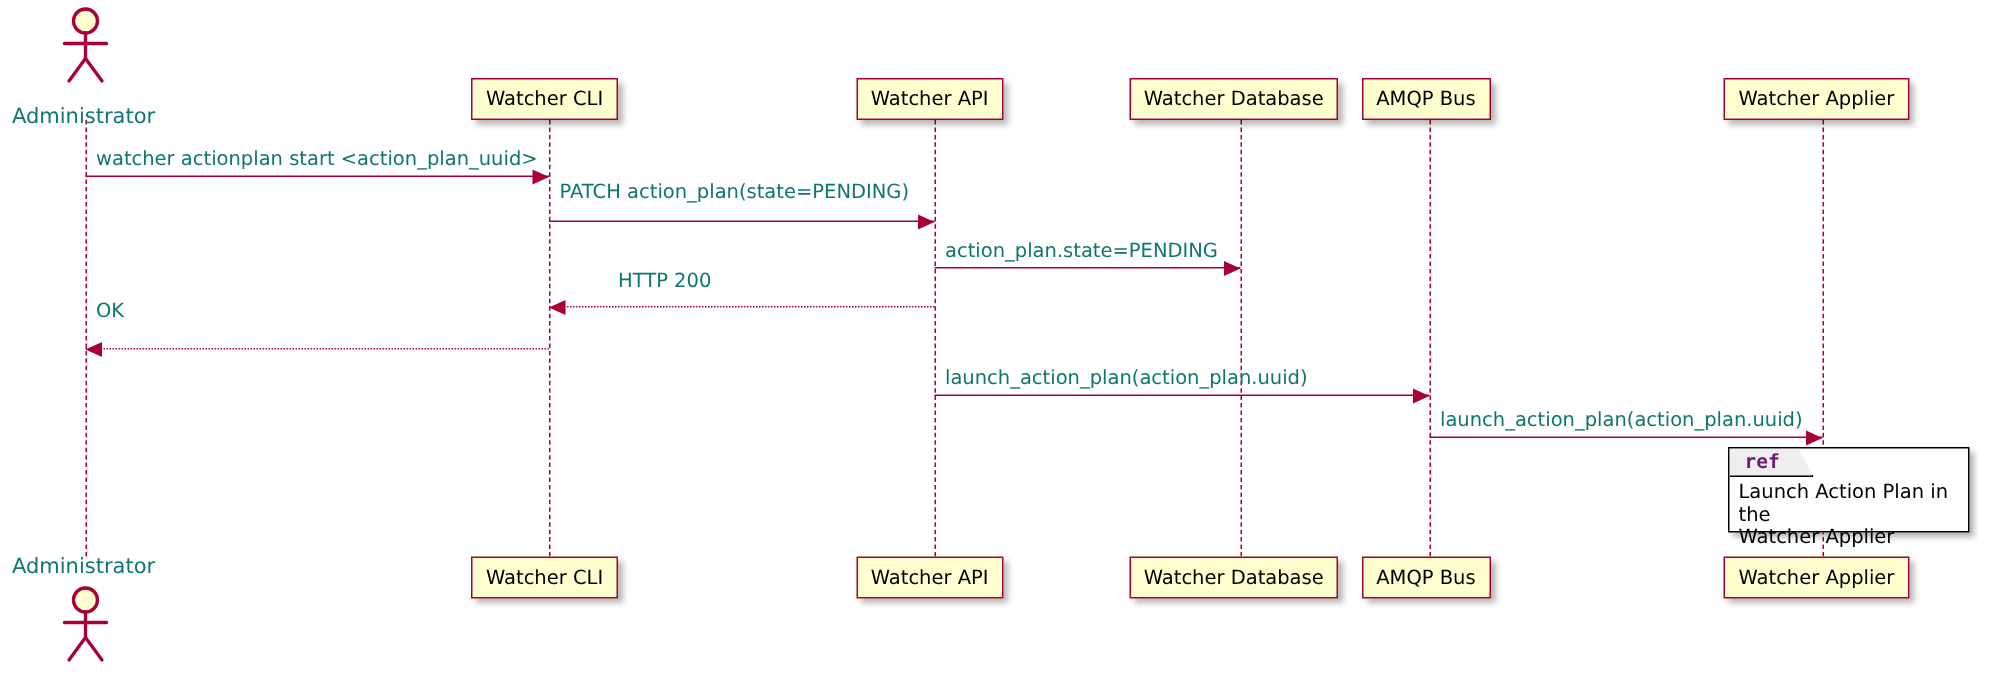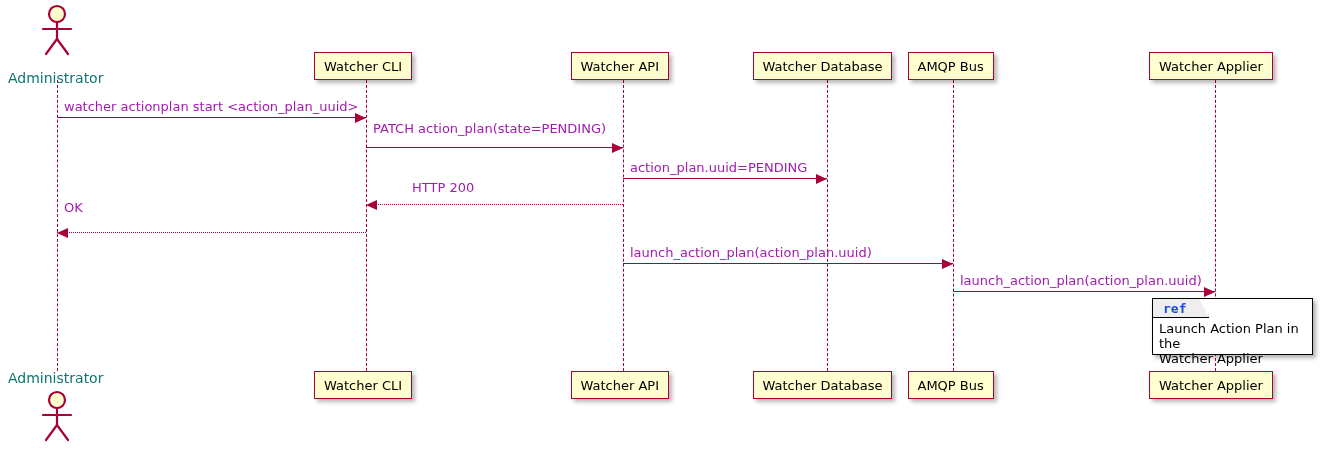--- a/index.html
+++ b/index.html
@@ -75,21 +75,21 @@
     border-left: 11px solid #A80036;
   }
   .arrowhead.left {
     border-top: 5px solid transparent;
     border-bottom: 5px solid transparent;
     border-right: 11px solid #A80036;
   }
   .msg-label {
     position: absolute;
     font-size: 13px;
-    color: #a21caf;
+    color: #0f766e;
     white-space: nowrap;
     line-height: 1;
   }
 
   
   .ref-box {
     position: absolute;
     box-sizing: border-box;
     background: #FFFFFF;
     border: 1.5px solid #000000;
@@ -103,21 +103,21 @@
     background: #EEEEEE;
     border-right: 1.5px solid #000000;
     border-bottom: 1.5px solid #000000;
     display: flex;
     align-items: center;
     padding-left: 10px;
     padding-right: 16px;
     font-family: "DejaVu Sans Mono", monospace;
     font-weight: bold;
     font-size: 13px;
-    color: #1d4ed8;
+    color: #701a75;
     clip-path: polygon(0 0, calc(100% - 10px) 0, 100% 100%, 0 100%);
   }
   .ref-body {
     position: absolute;
     left: 6px;
     top: 22px;
     font-size: 13px;
     line-height: 15px;
     color: #000000;
     white-space: pre-line;
@@ -178,21 +178,21 @@
 
   <div id="messages">
       <div class="msg-line" style="left: 57px; top: 117px; width: 309px;"></div>
       <div class="arrowhead right" style="top: 113px; left: 355px;"></div>
       <div class="msg-label" style="top: 100px; left: 64px;">watcher actionplan start &lt;action_plan_uuid&gt;</div>
       <div class="msg-line" style="left: 366px; top: 147px; width: 257px;"></div>
       <div class="arrowhead right" style="top: 143px; left: 612px;"></div>
       <div class="msg-label" style="top: 122px; left: 373px;">PATCH action_plan(state=PENDING)</div>
       <div class="msg-line" style="left: 623px; top: 178px; width: 204px;"></div>
       <div class="arrowhead right" style="top: 174px; left: 816px;"></div>
-      <div class="msg-label" style="top: 161px; left: 630px;">action_plan.uuid=PENDING</div>
+      <div class="msg-label" style="top: 161px; left: 630px;">action_plan.state=PENDING</div>
       <div class="msg-line dashed" style="left: 366px; top: 204px; width: 257px;"></div>
       <div class="arrowhead left" style="top: 200px; left: 366px;"></div>
       <div class="msg-label" style="top: 181px; left: 373px; margin-left: 39px;">HTTP 200</div>
       <div class="msg-line dashed" style="left: 57px; top: 232px; width: 309px;"></div>
       <div class="arrowhead left" style="top: 228px; left: 57px;"></div>
       <div class="msg-label" style="top: 201px; left: 64px;">OK</div>
       <div class="msg-line" style="left: 623px; top: 263px; width: 330px;"></div>
       <div class="arrowhead right" style="top: 259px; left: 942px;"></div>
       <div class="msg-label" style="top: 246px; left: 630px;">launch_action_plan(action_plan.uuid)</div>
       <div class="msg-line" style="left: 953px; top: 291px; width: 262px;"></div>

